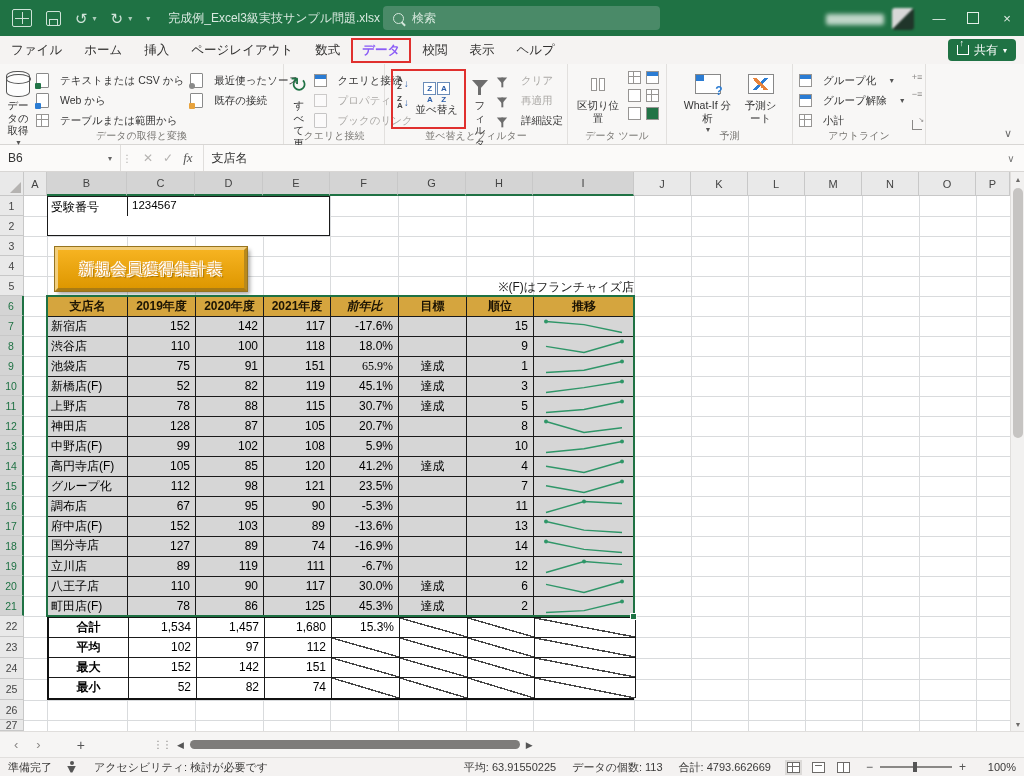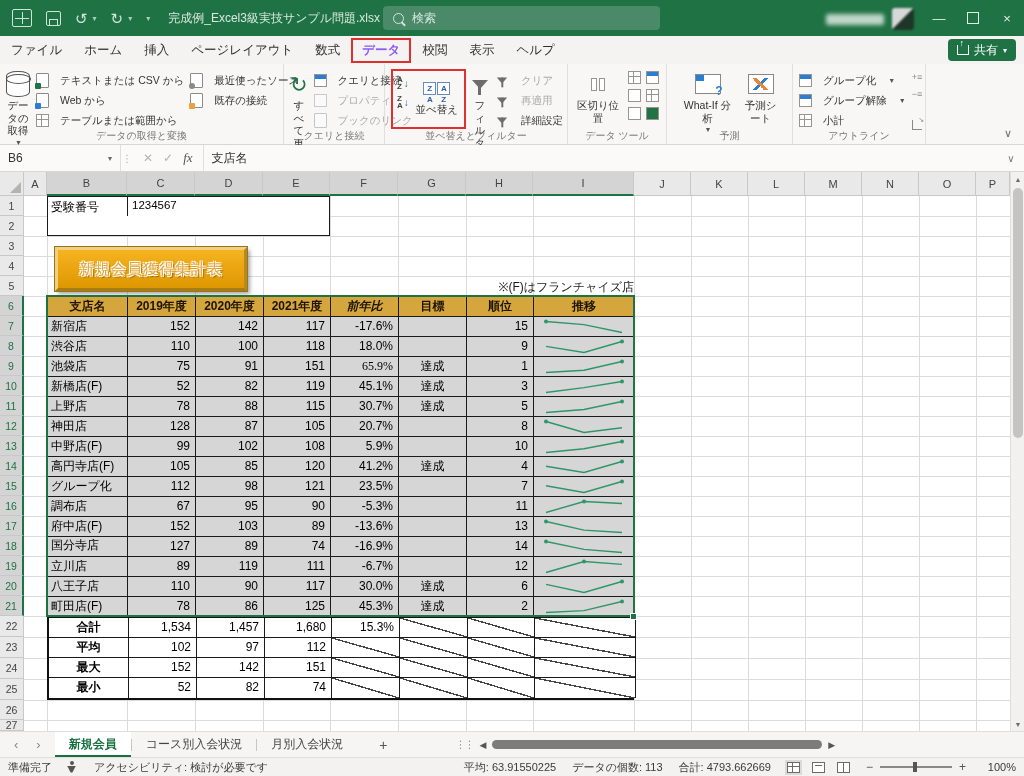--- a/index.html
+++ b/index.html
@@ -786,27 +786,20 @@
       <span class="vthumb"></span>
       <span class="arr down">▼</span>
     </div>
   </div>
 
   <div class="tabbar">
     <div class="tnav">
       <span>‹</span>
       <span>›</span>
     </div>
-    <div style="display:flex" id="sheettabs">
-        <div class="stab active">新規会員</div>
-        <span class="tsep"></span>
-        <div class="stab">コース別入会状況</div>
-        <span class="tsep"></span>
-        <div class="stab">月別入会状況</div>
-      </div>
     <div class="addtab">+</div>
     <div class="hgrip">⋮⋮</div>
     <div class="hscroll">
       <span class="harr">◀</span>
       <span class="hthumb"></span>
       <span class="harr">▶</span>
     </div>
   </div>
 
   <div class="statusbar">

